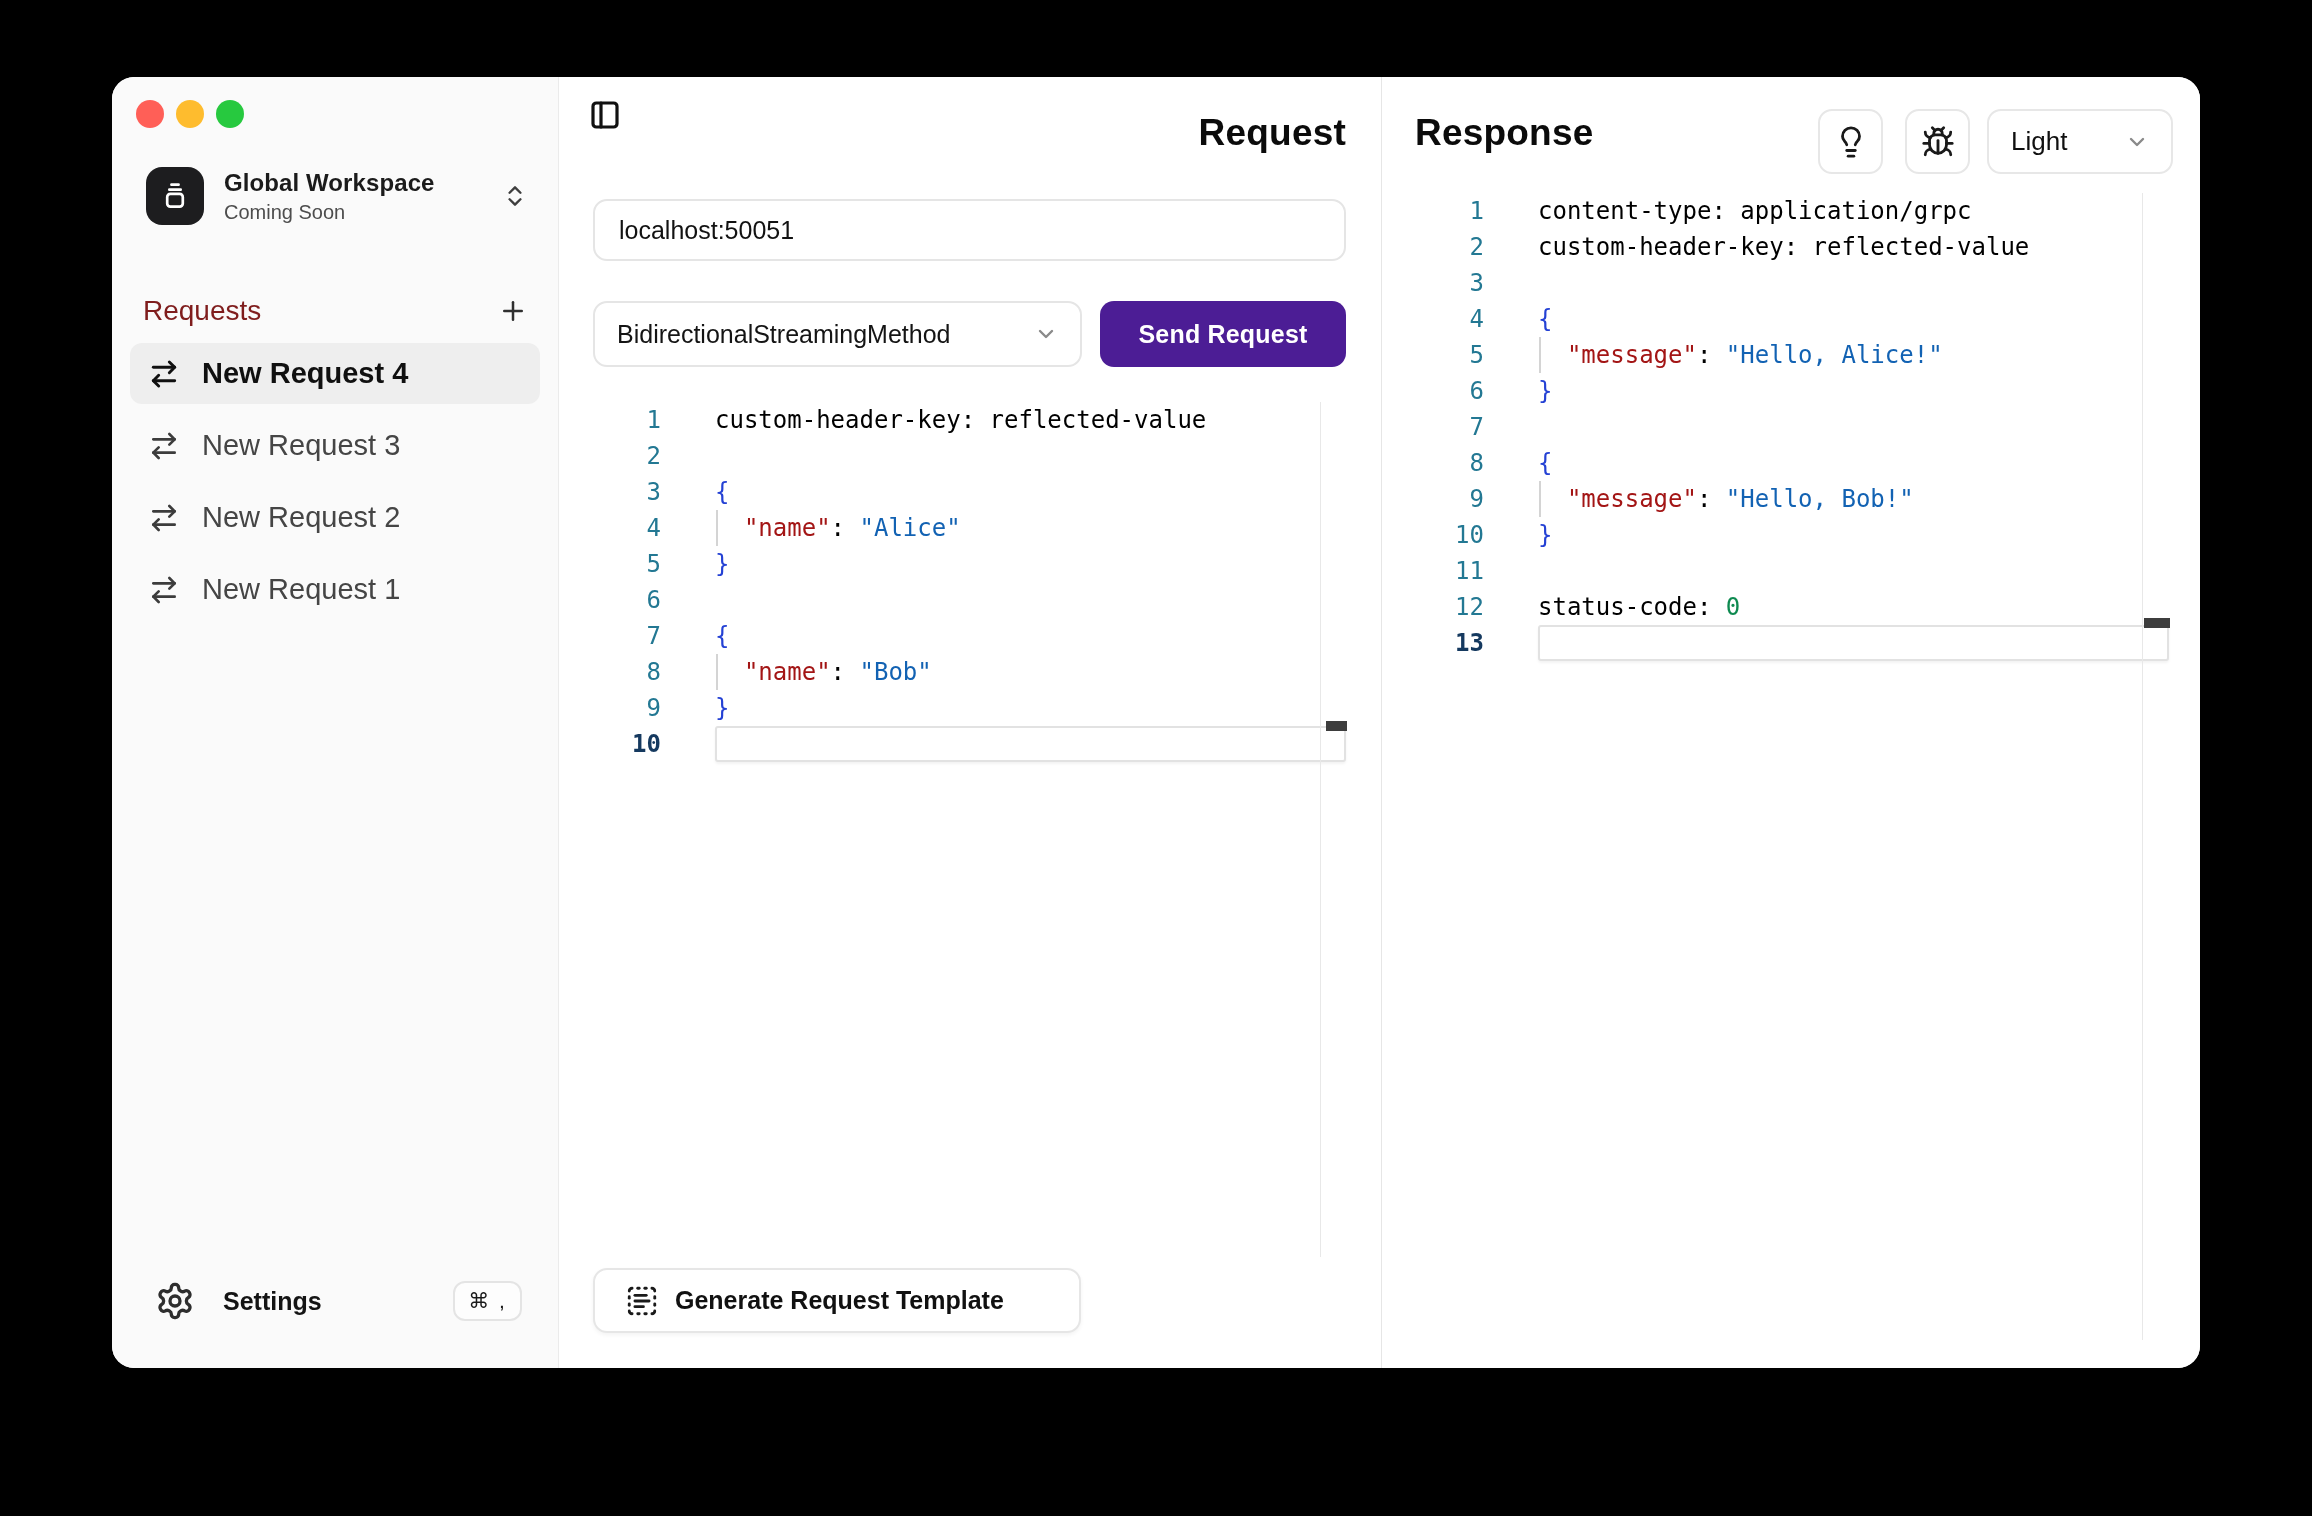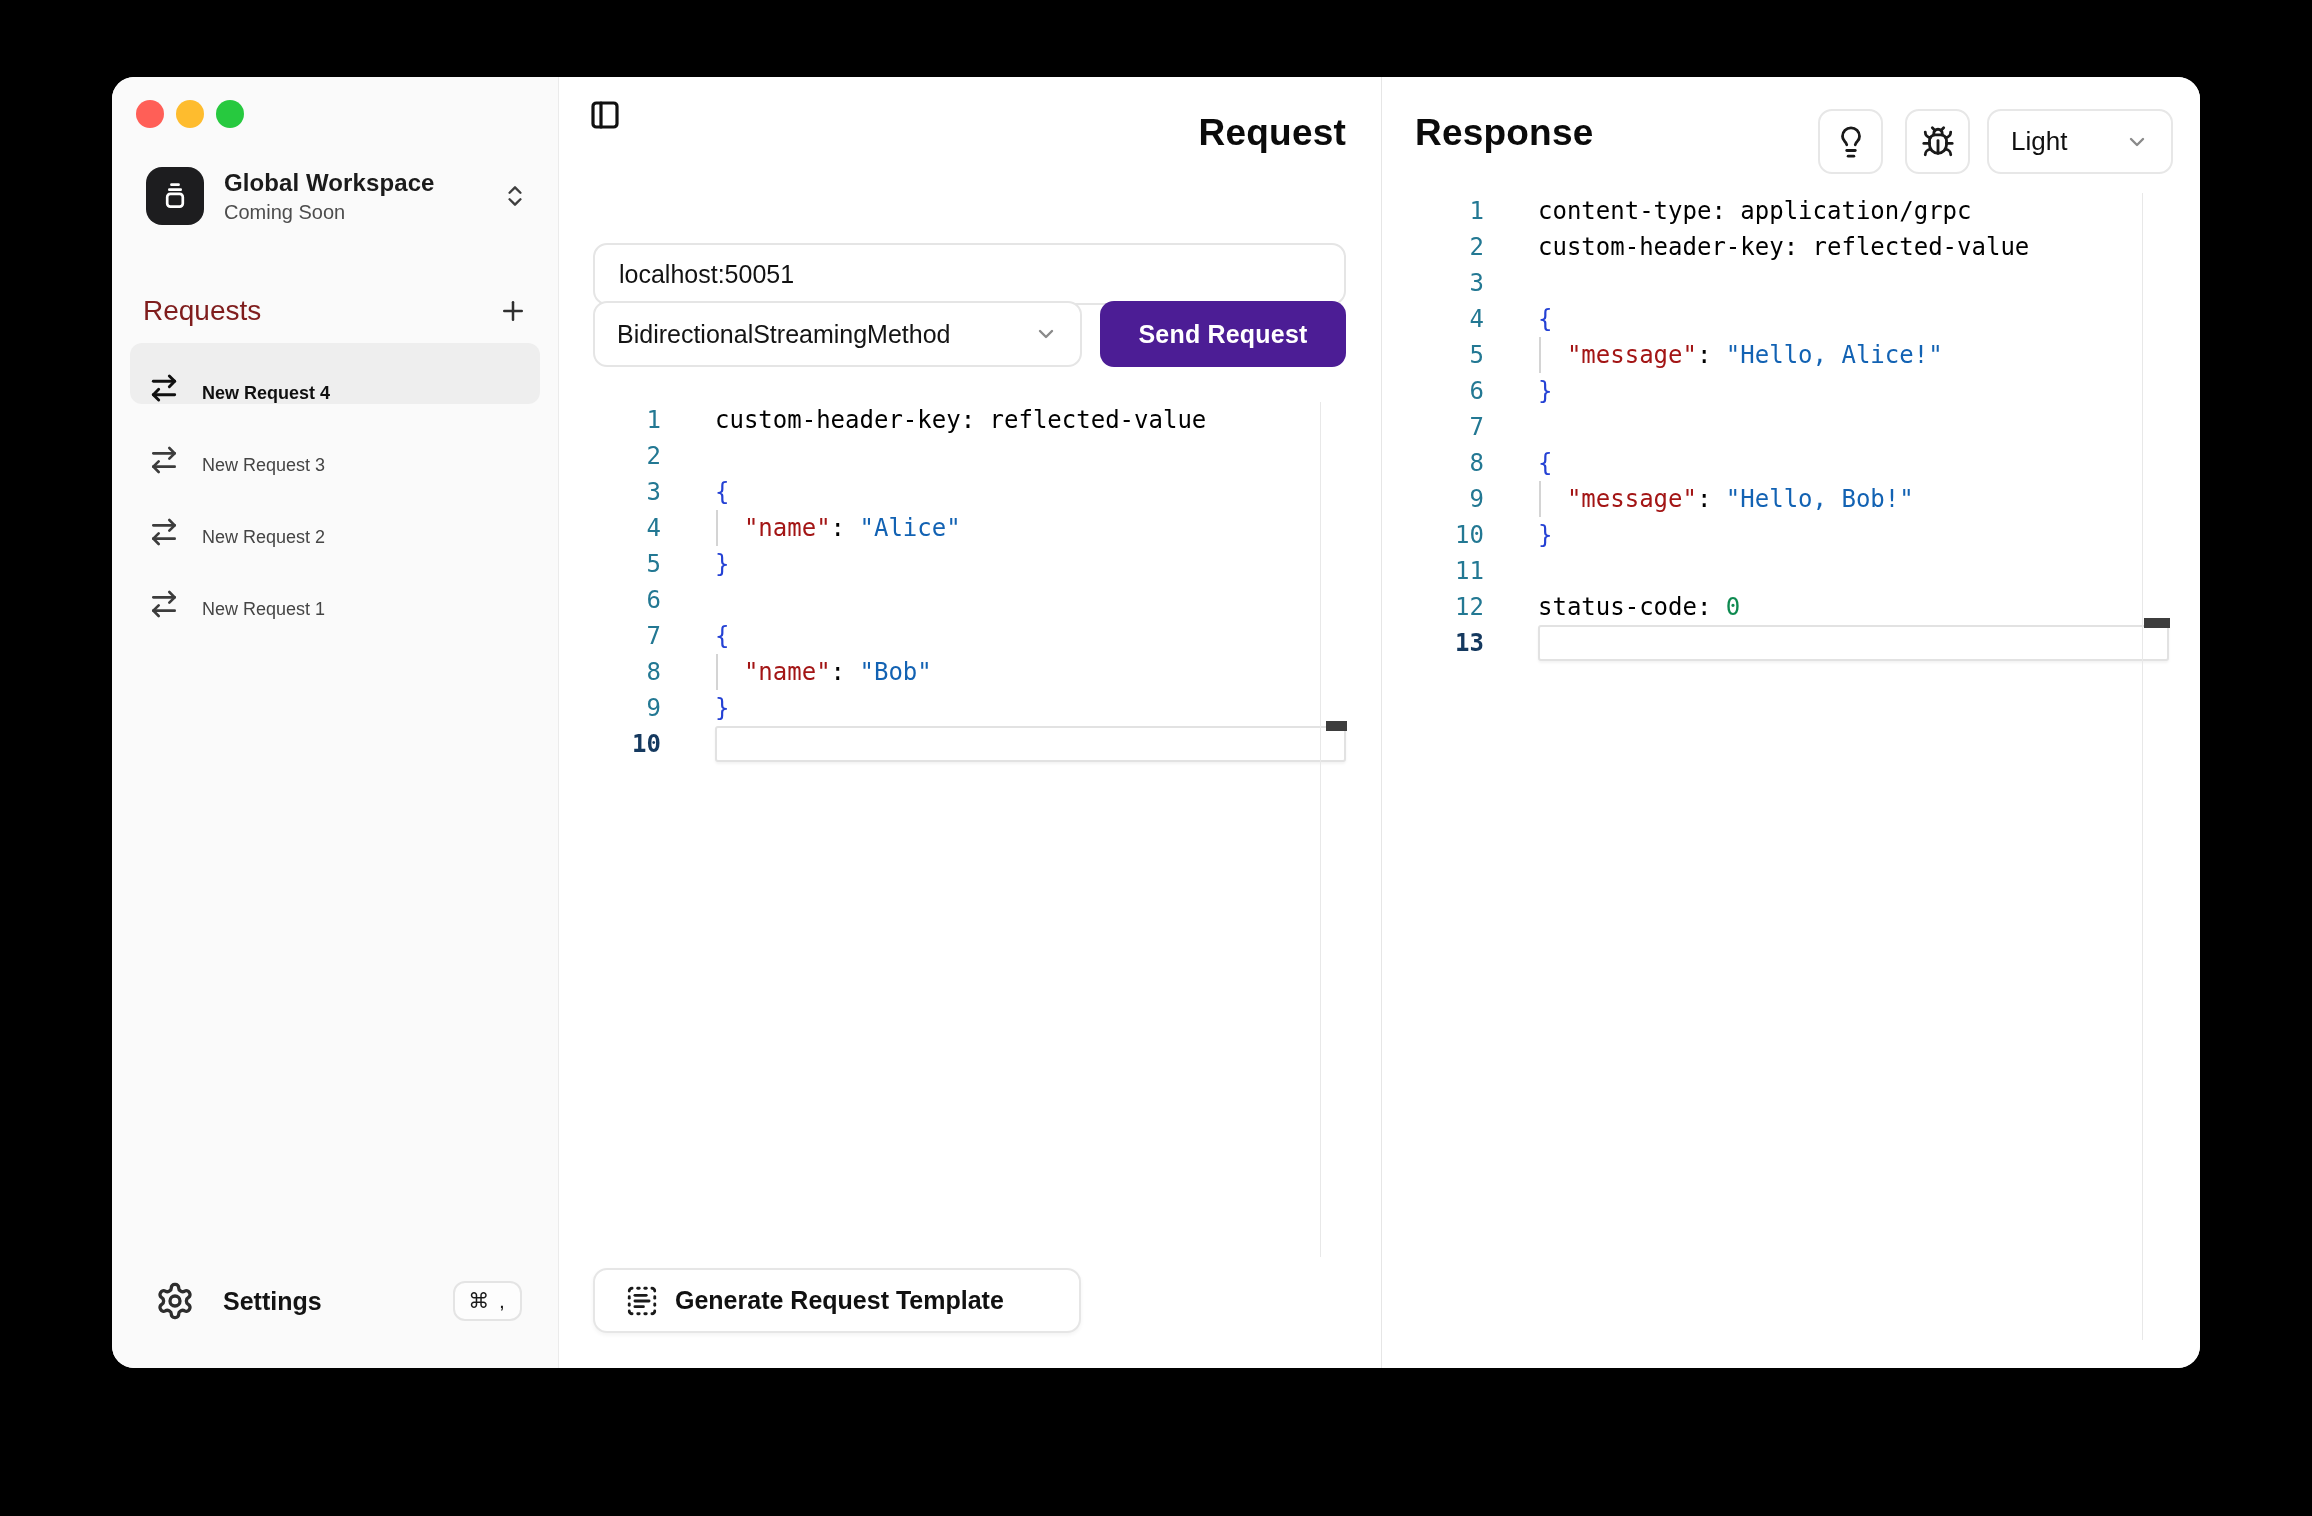--- a/index.html
+++ b/index.html
@@ -23,40 +23,40 @@
   .ws-text{margin-left:20px;flex:1;min-width:0;}
   .ws-title{font-size:24px;font-weight:700;color:#1b1b1b;letter-spacing:.1px;}
   .ws-sub{font-size:20px;color:#4d4d4d;margin-top:4px;}
   .ws-chevrons{flex:0 0 auto;color:#3e3e3e;}
 
   .req-header{position:absolute;top:218px;left:31px;right:30px;height:32px;display:flex;align-items:center;justify-content:space-between;}
   .req-label{font-size:28px;color:#7f1d1d;font-weight:500;}
   .plus-btn{color:#2f2f2f;display:flex;align-items:center;}
 
   .item-list{position:absolute;top:266px;left:18px;right:18px;}
-  .item{height:61px;display:flex;align-items:flex-end;padding-left:18px;border-radius:12px;margin-bottom:11px;color:#454545;font-size:18px;}
+  .item{height:61px;display:flex;align-items:center;padding-left:18px;border-radius:12px;margin-bottom:11px;color:#454545;font-size:29px;}
   .item .swap{color:#3c3c3c;margin-right:22px;display:flex;}
   .item.selected{background:#eeeeee;color:#101010;font-weight:700;}
   .item.selected .swap{color:#101010;}
 
   .settings-row{position:absolute;left:43px;right:36px;top:1202px;height:44px;display:flex;align-items:center;}
   .gear{color:#2e2e2e;display:flex;}
   .settings-label{margin-left:28px;font-size:25px;font-weight:700;color:#141414;flex:1;}
   .kbd-badge{border:2px solid #e4e4e4;background:#fdfdfd;border-radius:12px;height:40px;min-width:69px;box-sizing:border-box;
     display:flex;align-items:center;justify-content:center;font-size:21px;color:#1a1a1a;letter-spacing:2px;}
 
   
   .main{position:absolute;left:447px;top:0;bottom:0;width:822px;}
   .toggle-btn{position:absolute;left:28px;top:20px;width:36px;height:36px;color:#111;display:flex;align-items:center;justify-content:center;}
   .panel-title{position:absolute;top:30px;height:52px;line-height:52px;font-size:37px;font-weight:800;color:#0b0b0b;letter-spacing:.2px;}
   .main .panel-title{right:35px;text-align:right;}
 
   .url-input{position:absolute;left:34px;top:122px;width:753px;height:62px;box-sizing:border-box;
     border:2px solid #e5e5e5;border-radius:14px;background:#fff;font-size:25px;color:#121212;
-    padding:0 24px;font-family:"Liberation Sans",sans-serif;outline:none;margin-top:44px;}
+    padding:0 24px;font-family:"Liberation Sans",sans-serif;outline:none;}
   .method-select{position:absolute;left:34px;top:224px;width:489px;height:66px;box-sizing:border-box;border:2px solid #e5e5e5;
     border-radius:14px;background:#fff;display:flex;align-items:center;justify-content:space-between;padding:0 22px;
     font-size:25px;color:#141414;}
   .method-select .chev{color:#8a8a8a;display:flex;}
   .send-btn{position:absolute;left:541px;top:224px;width:246px;height:66px;background:#4c1d95;color:#fff;border-radius:14px;
     font-size:25px;font-weight:700;display:flex;align-items:center;justify-content:center;letter-spacing:.2px;}
 
   .generate-btn{position:absolute;left:34px;top:1191px;width:488px;height:65px;box-sizing:border-box;border:2px solid #e6e6e6;
     border-radius:14px;background:#fff;display:flex;align-items:center;padding:0 30px;gap:16px;box-shadow:0 2px 4px rgba(0,0,0,.05);}
   .generate-btn .gicon{color:#1a1a1a;display:flex;}

